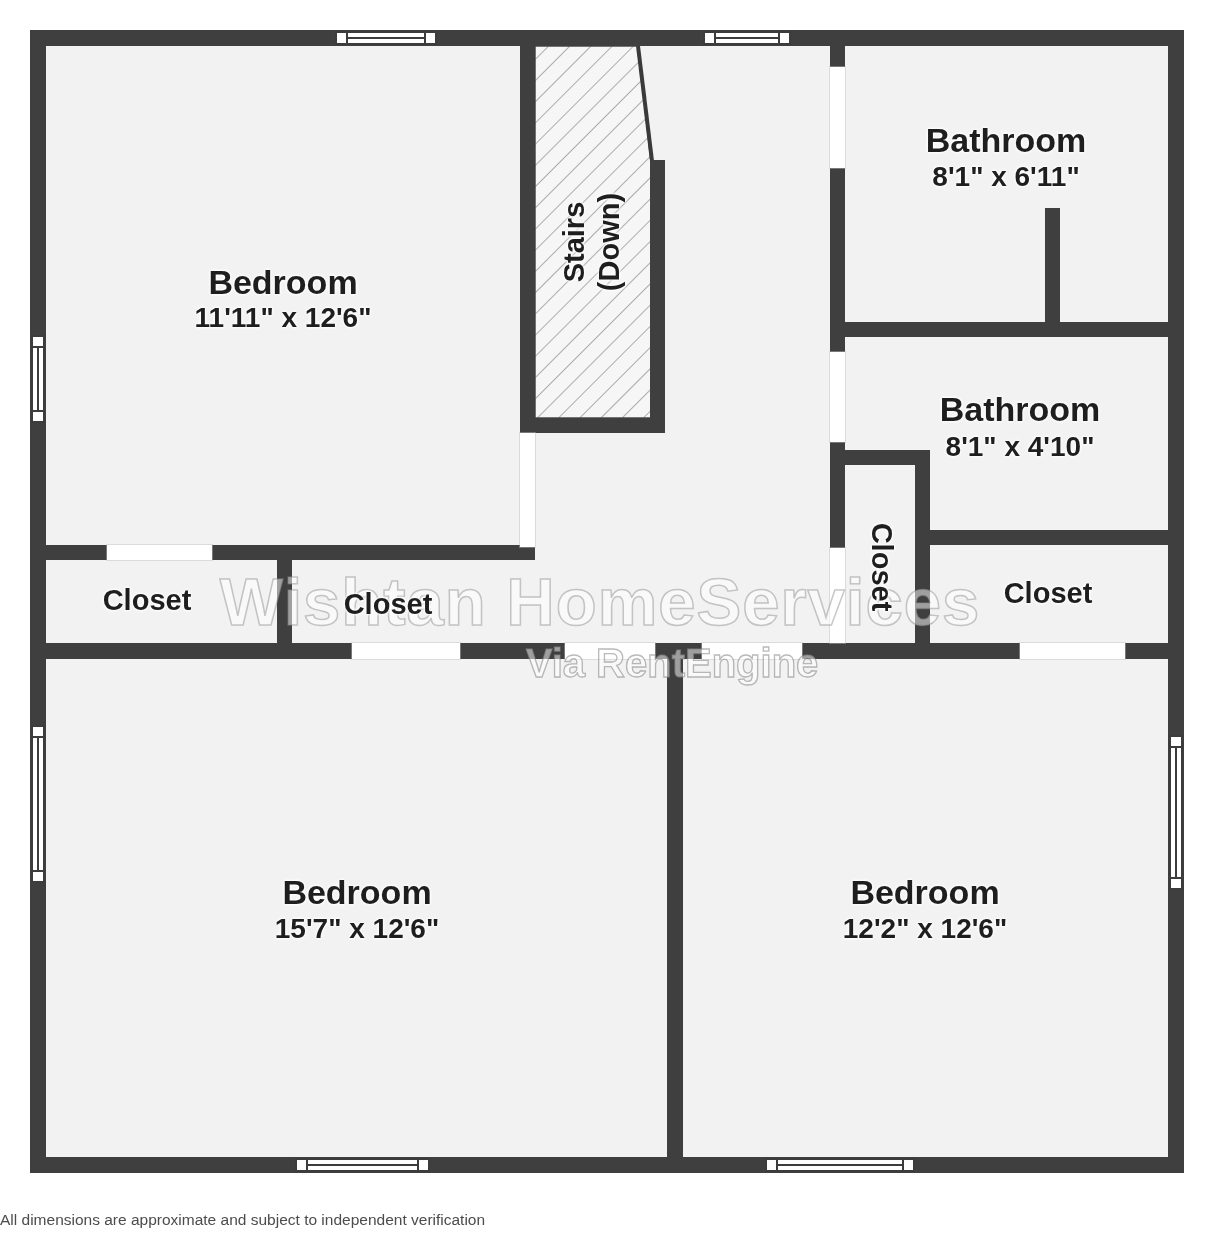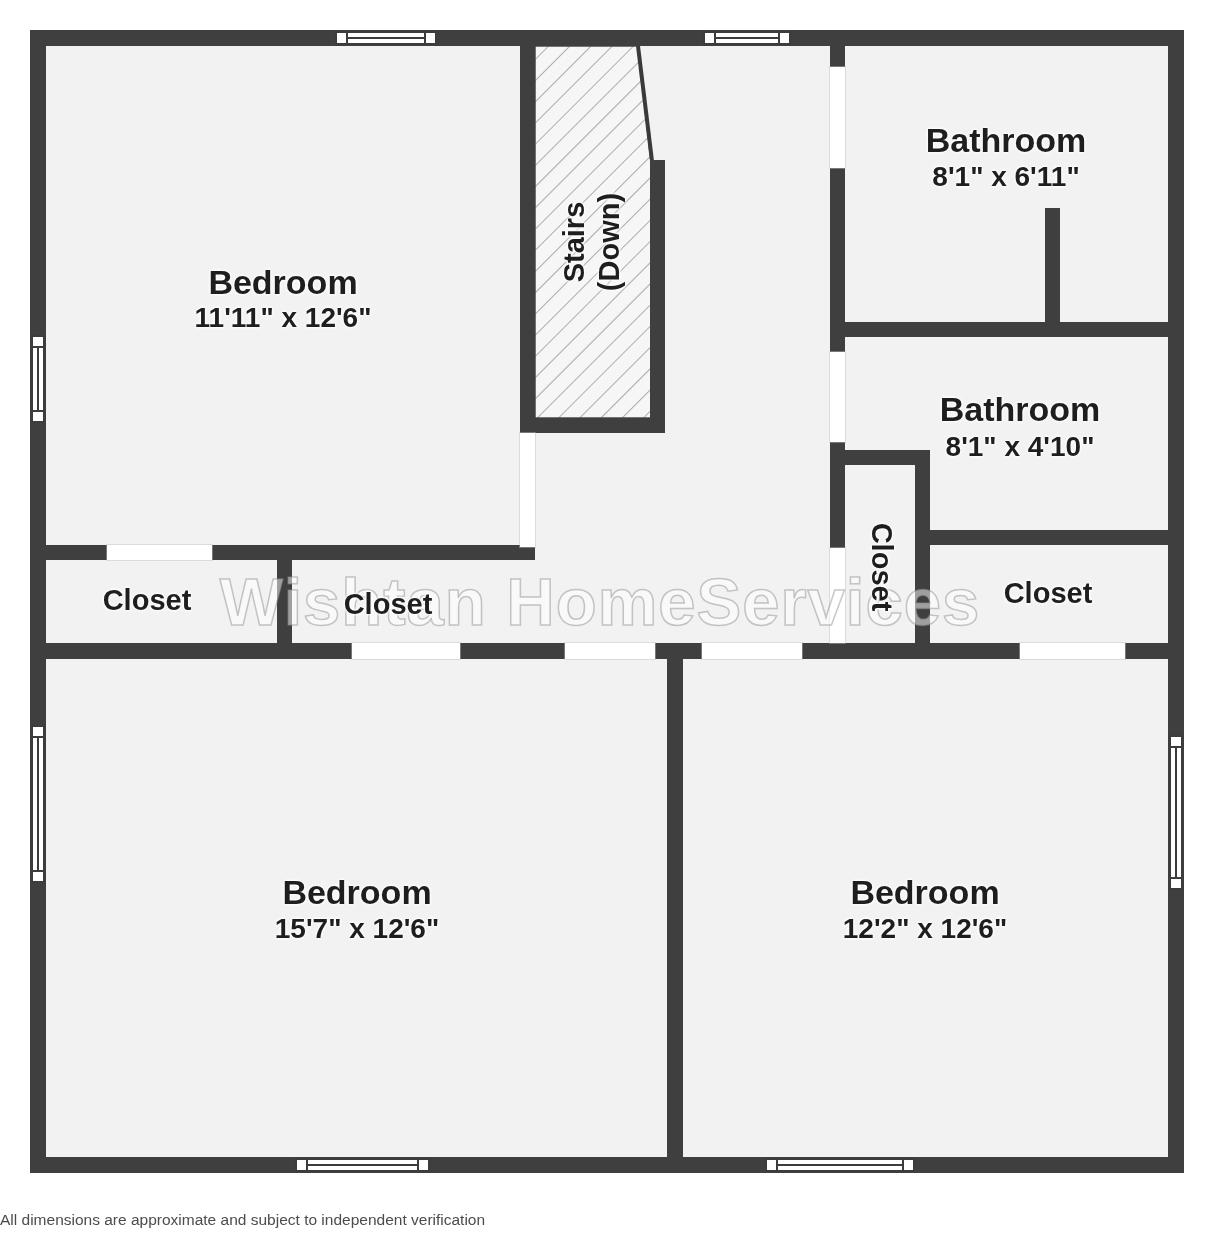--- a/index.html
+++ b/index.html
@@ -84,20 +84,21 @@
 
   <div class="win h" style="left:335px;  top:31px;   width:102px; height:14px;"></div>
   <div class="win h" style="left:703px;  top:31px;   width:88px;  height:14px;"></div>
   <div class="win v" style="left:31px;   top:335px;  width:14px;  height:88px;"></div>
   <div class="win v" style="left:31px;   top:725px;  width:14px;  height:158px;"></div>
   <div class="win v" style="left:1169px; top:735px;  width:14px;  height:155px;"></div>
   <div class="win h" style="left:295px;  top:1158px; width:135px; height:14px;"></div>
   <div class="win h" style="left:765px;  top:1158px; width:150px; height:14px;"></div>
 
   <div class="wm wm1" style="left:600px; top:601px;">Wishtan HomeServices</div>
+  <div class="wm wm2" style="left:672px; top:663px;">Via RentEngine</div>
 
   <div class="lbl room-name" style="left:283px;  top:282px;">Bedroom</div>
   <div class="lbl room-dims" style="left:283px;  top:318px;">11'11" x 12'6"</div>
 
   <div class="lbl room-name" style="left:1006px; top:140px;">Bathroom</div>
   <div class="lbl room-dims" style="left:1006px; top:177px;">8'1" x 6'11"</div>
 
   <div class="lbl room-name" style="left:1020px; top:409px;">Bathroom</div>
   <div class="lbl room-dims" style="left:1020px; top:447px;">8'1" x 4'10"</div>
 

